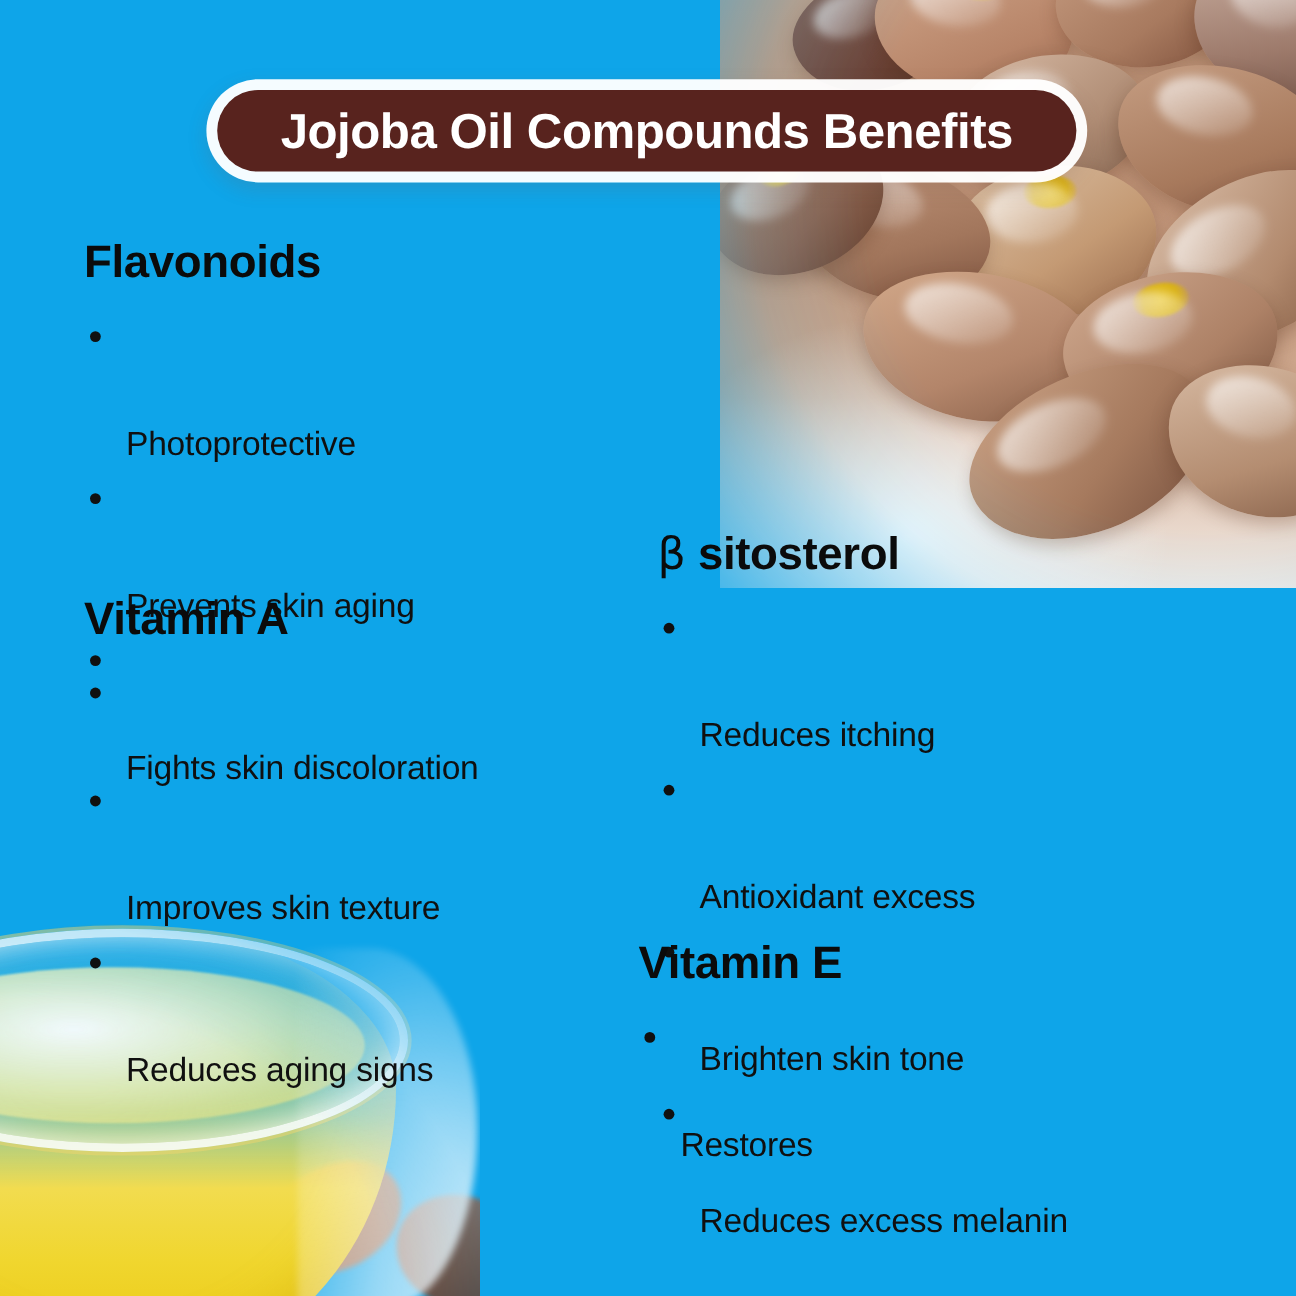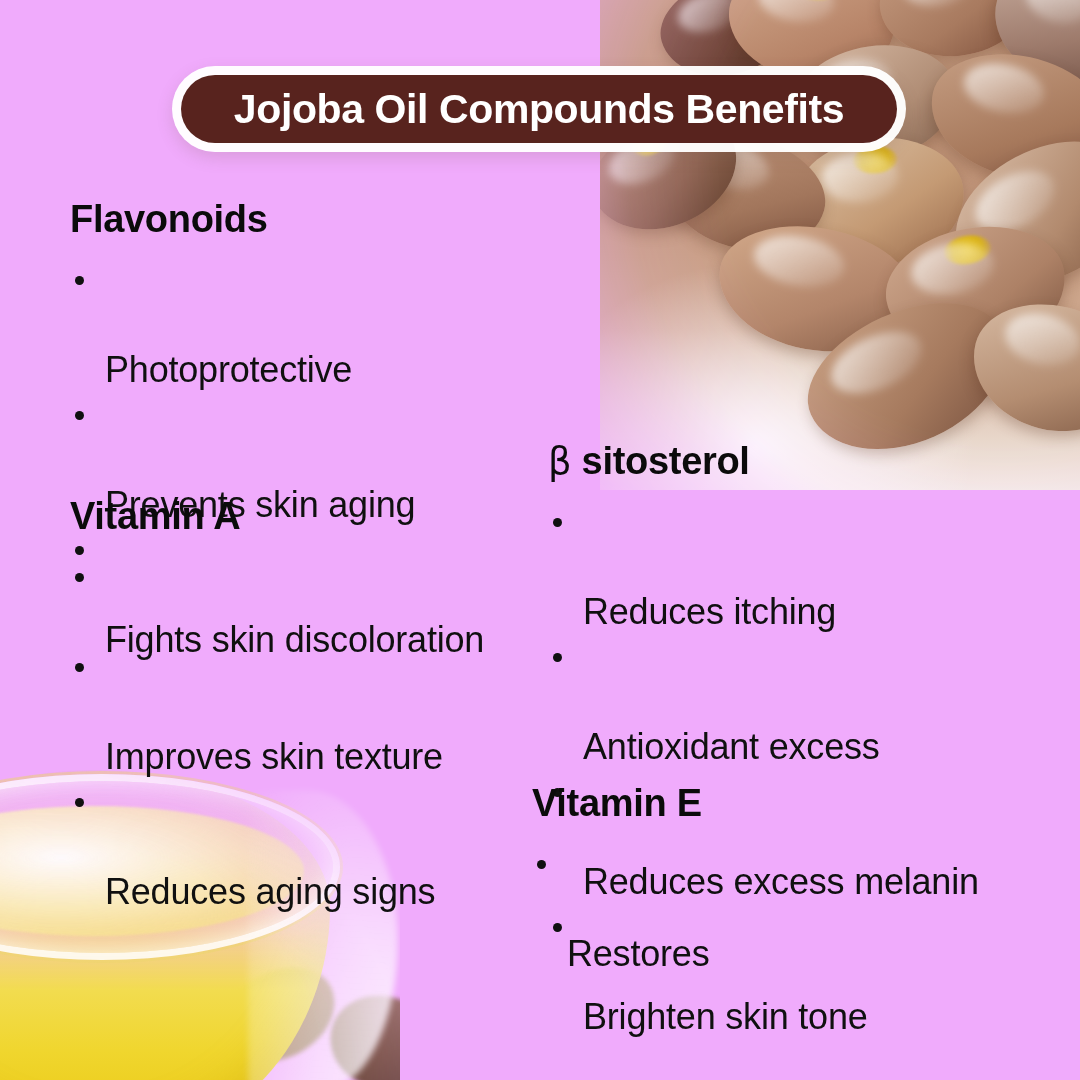--- a/index.html
+++ b/index.html
@@ -10,21 +10,21 @@
   body {
     width: 1080px;
     height: 1080px;
     font-family: "Liberation Sans", sans-serif;
     overflow: hidden;
   }
   .canvas {
     position: relative;
     width: 1080px;
     height: 1080px;
-    background: #f0abfc;
+    background: #0ea5e9;
     overflow: hidden;
   }
 
   
   .seed-photo {
     position: absolute;
     left: 600px;
     top: -40px;
     width: 520px;
     height: 530px;
@@ -179,21 +179,21 @@
   }
   .block-heading .greek {
     font-weight: 400;
     font-family: "DejaVu Sans", sans-serif;
     font-size: 37px;
   }
   .bullets { list-style: none; margin: 0; padding: 0; }
   .bullet-item {
     position: relative;
     padding-left: 35px;
-    font-size: 36px;
+    font-size: 28px;
     line-height: 45px;
     color: #101010;
     letter-spacing: -0.2px;
     white-space: pre-line;
   }
   .bullet-item .dot {
     position: absolute;
     left: 5px;
     top: 19px;
     width: 9px;
@@ -292,25 +292,25 @@
       <li class="bullet-item">
         <span class="dot"></span>
         <span>Reduces itching</span>
       </li>
       <li class="bullet-item">
         <span class="dot"></span>
         <span>Antioxidant excess</span>
       </li>
       <li class="bullet-item">
         <span class="dot"></span>
+        <span>Brighten skin tone</span>
+      </li>
+      <li class="bullet-item">
+        <span class="dot"></span>
         <span>Reduces excess melanin</span>
-      </li>
-      <li class="bullet-item">
-        <span class="dot"></span>
-        <span>Brighten skin tone</span>
       </li>
     </ul>
   </div>
 
   <div class="block" id="blk-vitamin-e">
     <div class="block-heading">Vitamin E</div>
     <ul class="bullets">
       <li class="bullet-item">
         <span class="dot"></span>
         <span>Restores</span>

